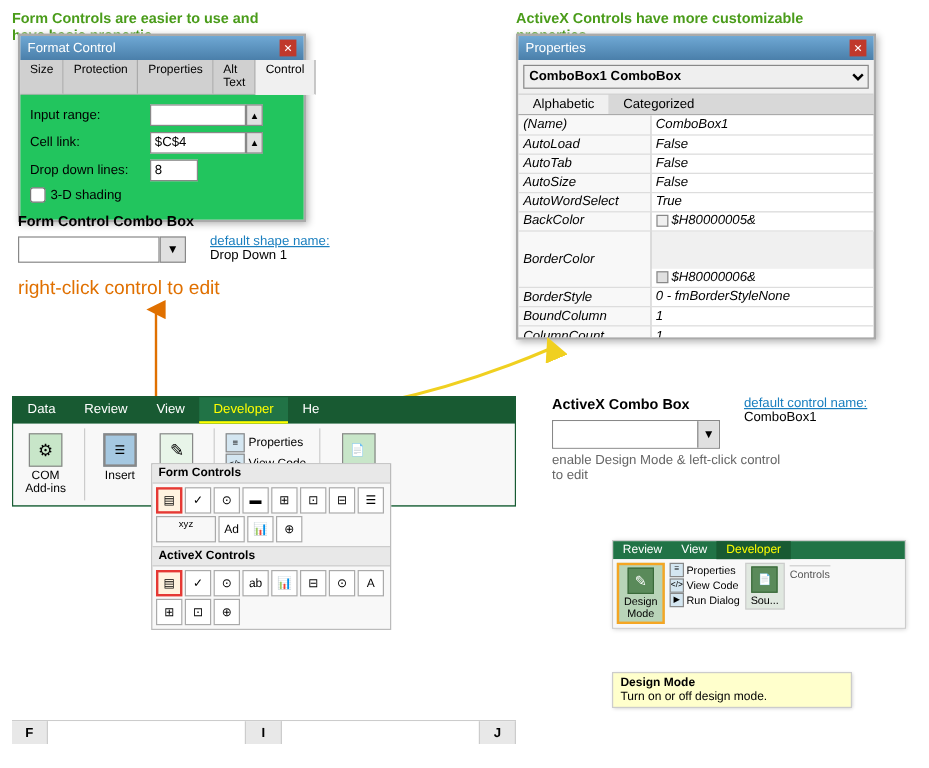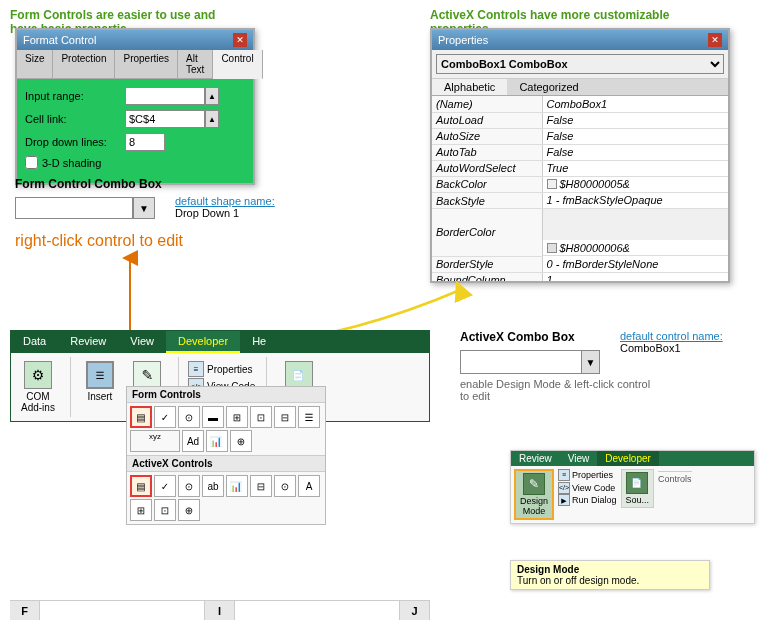--- a/index.html
+++ b/index.html
@@ -544,38 +544,34 @@
       <tbody>
           <tr>
             <td>(Name)</td>
             <td>ComboBox1</td>
           </tr>
       <tr>
             <td>AutoLoad</td>
             <td>False</td>
           </tr>
       <tr>
+            <td>AutoTab</td>
+            <td>False</td>
+          </tr>
+      <tr>
             <td>AutoSize</td>
             <td>False</td>
           </tr>
       <tr>
-            <td>AutoTab</td>
-            <td>False</td>
-          </tr>
-      <tr>
             <td>AutoWordSelect</td>
             <td>True</td>
           </tr>
       <tr>
             <td>BackColor</td>
             <td style="display:flex;align-items:center;gap:3px;"><span style="display:inline-block;width:10px;height:10px;border:1px solid #888;background:#f0f0f0;"></span> $H80000005&amp;</td>
-          </tr>
-      <tr>
-            <td>BackStyle</td>
-            <td>1 - fmBackStyleOpaque</td>
           </tr>
       <tr>
             <td>BorderColor</td>
             <td style="display:flex;align-items:center;gap:3px;margin-top:31px;"><span style="display:inline-block;width:10px;height:10px;border:1px solid #888;background:#e0e0e0;"></span> $H80000006&amp;</td>
           </tr>
       <tr>
             <td>BorderStyle</td>
             <td>0 - fmBorderStyleNone</td>
           </tr>
       <tr>

